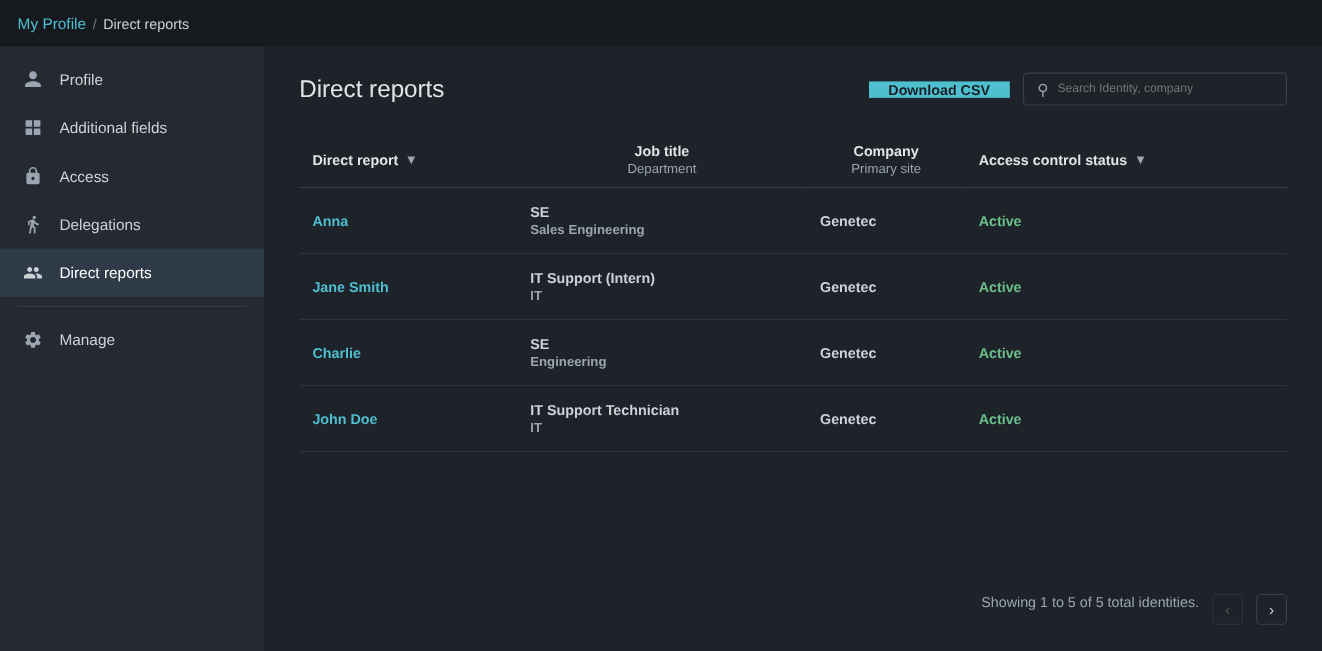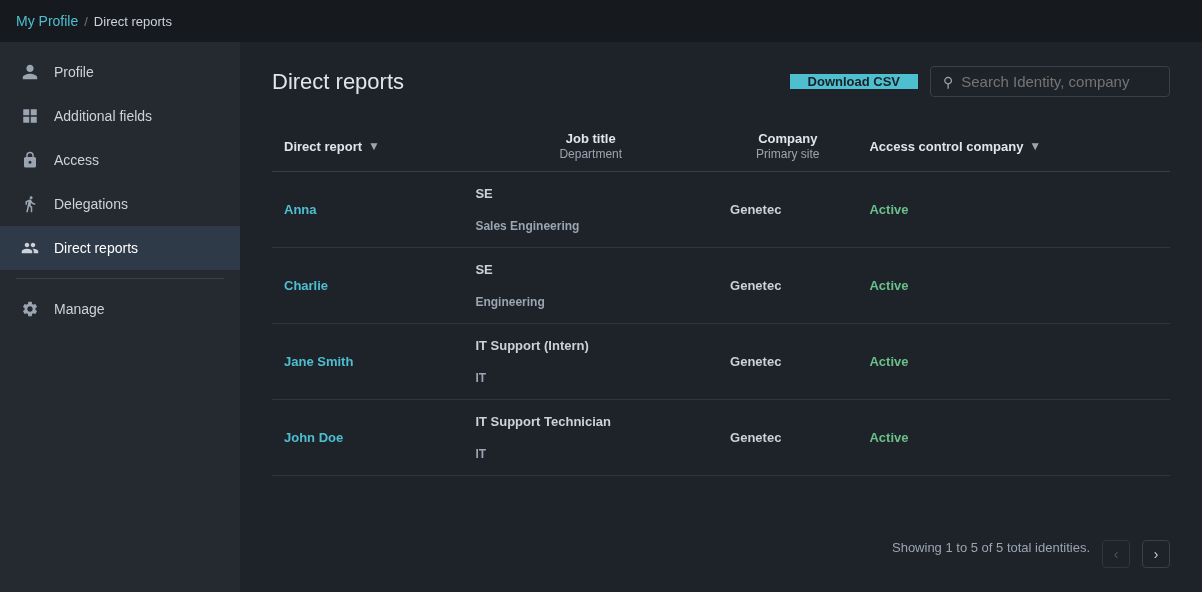--- a/index.html
+++ b/index.html
@@ -130,21 +130,21 @@
     }
     .search-icon {
       color: #9aa5b1;
       font-size: 14px;
     }
     .search-input {
       background: transparent;
       border: none;
       outline: none;
       color: #9aa5b1;
-      font-size: 15px;
+      font-size: 11px;
       width: 100%;
     }
     
     .table-container {
       flex: 1;
       overflow-y: auto;
       overflow-x: hidden;
     }
     .data-table {
       width: 100%;
@@ -185,21 +185,21 @@
       font-size: 13px;
     }
     .cell-link {
       color: #4dbfcf;
       cursor: pointer;
       text-decoration: none;
     }
     .cell-sub {
       color: #9aa5b1;
       font-size: 12px;
-      margin-top: 18px;
+      margin-top: 2px;
     }
     .status-active {
       color: #6abf8a;
     }
     
     .table-footer {
       display: flex;
       align-items: flex-start;
       justify-content: flex-end;
       padding: 12px 0 0 0;
@@ -339,21 +339,21 @@
             <th>
               <span>Job title</span><br>
               <span class="th-sub">Department</span>
             </th>
             <th>
               <span>Company</span><br>
               <span class="th-sub">Primary site</span>
             </th>
             <th>
               <div class="th-with-filter">
-                <span>Access control company</span>
+                <span>Access control status</span>
                 <span class="filter-icon">▼</span>
               </div>
             </th>
           </tr>
         </thead>
         <tbody id="table-body">
 
         <tr>
       <td>
         <a class="cell-link">Anna</a>
@@ -362,38 +362,38 @@
         <div>SE</div>
         <div class="cell-sub">Sales Engineering</div>
       </td>
       <td>Genetec</td>
       <td>
         <span class="status-active">Active</span>
       </td>
     </tr>
             <tr>
       <td>
+        <a class="cell-link">Jane Smith</a>
+      </td>
+      <td>
+        <div>IT Support (Intern)</div>
+        <div class="cell-sub">IT</div>
+      </td>
+      <td>Genetec</td>
+      <td>
+        <span class="status-active">Active</span>
+      </td>
+    </tr>
+            <tr>
+      <td>
         <a class="cell-link">Charlie</a>
       </td>
       <td>
         <div>SE</div>
         <div class="cell-sub">Engineering</div>
-      </td>
-      <td>Genetec</td>
-      <td>
-        <span class="status-active">Active</span>
-      </td>
-    </tr>
-            <tr>
-      <td>
-        <a class="cell-link">Jane Smith</a>
-      </td>
-      <td>
-        <div>IT Support (Intern)</div>
-        <div class="cell-sub">IT</div>
       </td>
       <td>Genetec</td>
       <td>
         <span class="status-active">Active</span>
       </td>
     </tr>
             <tr>
       <td>
         <a class="cell-link">John Doe</a>
       </td>

